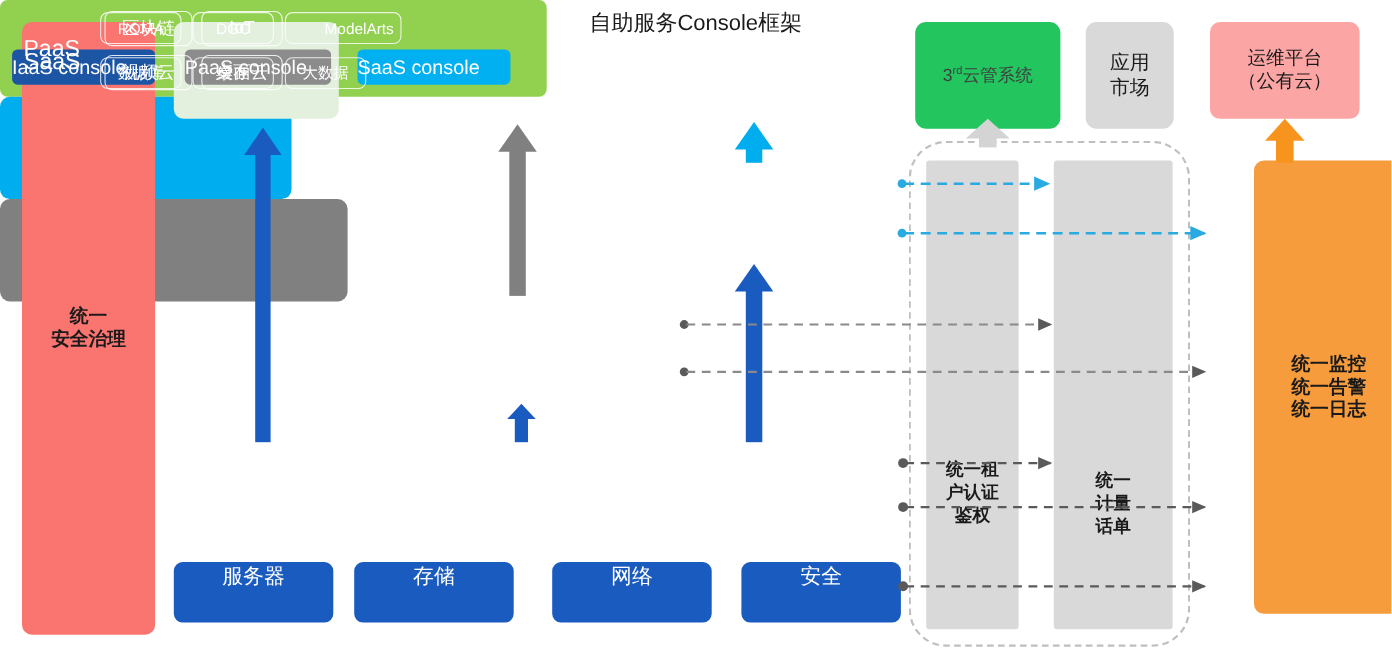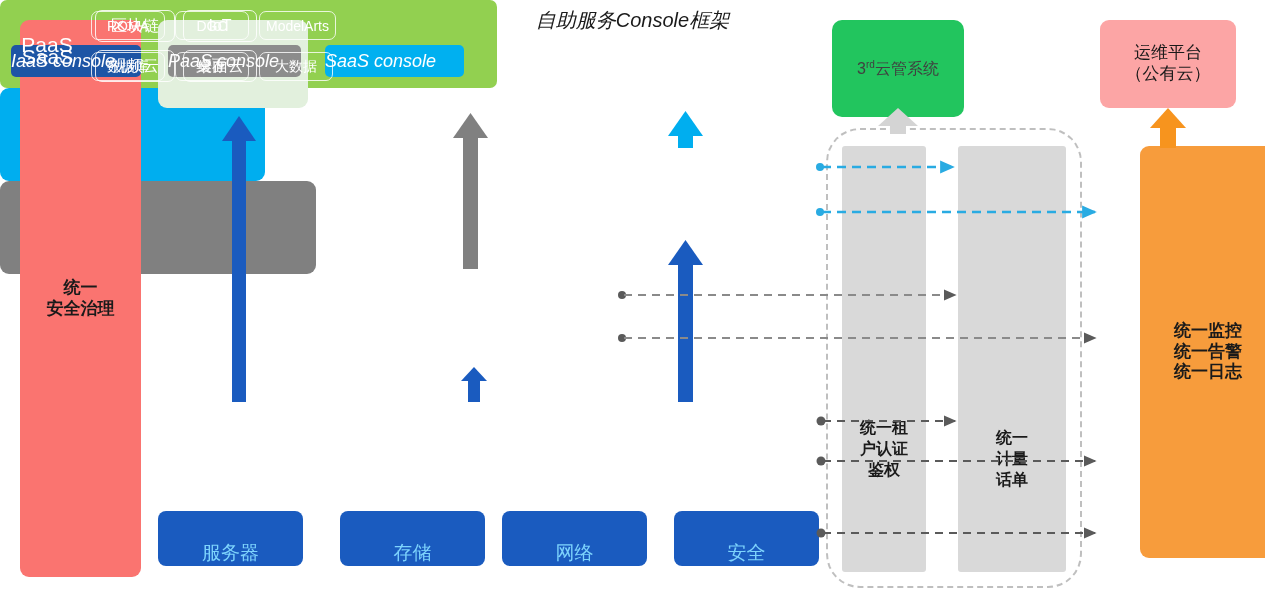--- a/index.html
+++ b/index.html
@@ -28,21 +28,20 @@
   #api-gw{
     left:158px;top:20px;width:150px;height:88px;
     background:#e2f0dd;border-radius:9px;color:#1a1a1a;font-size:18px;
   }
 
   
   #console-frame{
     left:322px;top:20px;width:497px;height:88px;
     background:#92d050;border-radius:7px;
     display:block;
-    font-style:italic;
   }
   #console-title{
     position:absolute;left:0;top:7px;width:100%;
     text-align:center;font-size:20px;color:#1a1a1a;font-weight:500;
   }
   .console-pill{
     position:absolute;top:45px;height:32px;border-radius:5px;
     display:flex;align-items:center;justify-content:flex-start;
     color:#ffffff;font-size:18px;
   }
@@ -103,21 +102,21 @@
     color:#ffffff;font-size:21px;
   }
   .paas-chip{
     position:absolute;height:27px;border-radius:7px;
     border:1.5px solid rgba(255,255,255,.8);
     display:flex;align-items:center;justify-content:center;
     color:#ffffff;font-size:14px;
   }
   #chip-roma{left:91px;top:11px;width:72px;}
   #chip-dgc{left:175px;top:11px;width:72px;}
-  #chip-modelarts{left:259px;top:11px;width:75px;}
+  #chip-modelarts{left:259px;top:11px;width:75px;padding-left:29px;}
   #chip-db{left:91px;top:52px;width:72px;}
   #chip-cache{left:175px;top:52px;width:72px;}
   #chip-bigdata{left:259px;top:52px;width:72px;}
 
   
   #infra-bar{
     left:158px;top:401px;width:661px;height:85px;
     background:#1a5bbf;border-radius:7px;display:block;
   }
   #infra-word{
@@ -131,25 +130,25 @@
     color:#ffffff;font-size:20px;
   }
   #chip-compute{left:186px;width:107px;}
   #chip-storage{left:309px;width:107px;}
   #chip-network{left:432px;width:109px;}
   #chip-cce{left:557px;width:90px;}
 
   
   .res-box{
     position:absolute;top:511px;height:55px;border-radius:8px;
-    background:#1a5bbf;color:#7dd3fc;font-size:19px;
-    display:flex;align-items:flex-end;justify-content:center;
+    background:#1a5bbf;color:#ffffff;font-size:19px;
+    display:flex;align-items:flex-start;justify-content:center;
   }
   #res-server{left:158px;width:145px;}
-  #res-storage{left:340px;width:145px;}
+  #res-storage{left:322px;width:145px;}
   #res-network{left:502px;width:145px;}
   #res-security{left:674px;width:145px;}
 
   
   .svc-col{
     position:absolute;background:#d9d9d9;border-radius:3px;
     display:flex;align-items:center;justify-content:center;
     color:#1a1a1a;font-size:16px;font-weight:600;
   }
   #svc-auth{left:842px;top:146px;width:84px;height:426px;}
@@ -192,20 +191,24 @@
     </div>
     <div class="console-pill" id="pill-saas">
       <span>SaaS console</span>
     </div>
   </div>
 
   <div class="box" id="third-cloud">
     <span class="lbl"><span>3</span><sup>rd</sup><span>云管系统</span></span>
   </div>
 
+  <div class="box" id="app-market">
+    <span class="lbl">应用
+市场</span>
+  </div>
 
   <div class="box" id="ops-top">
     <span class="lbl">运维平台
 （公有云）</span>
   </div>
 
   <div class="box" id="ops-col">
     <span class="lbl">统一监控
 统一告警
 统一日志</span>

